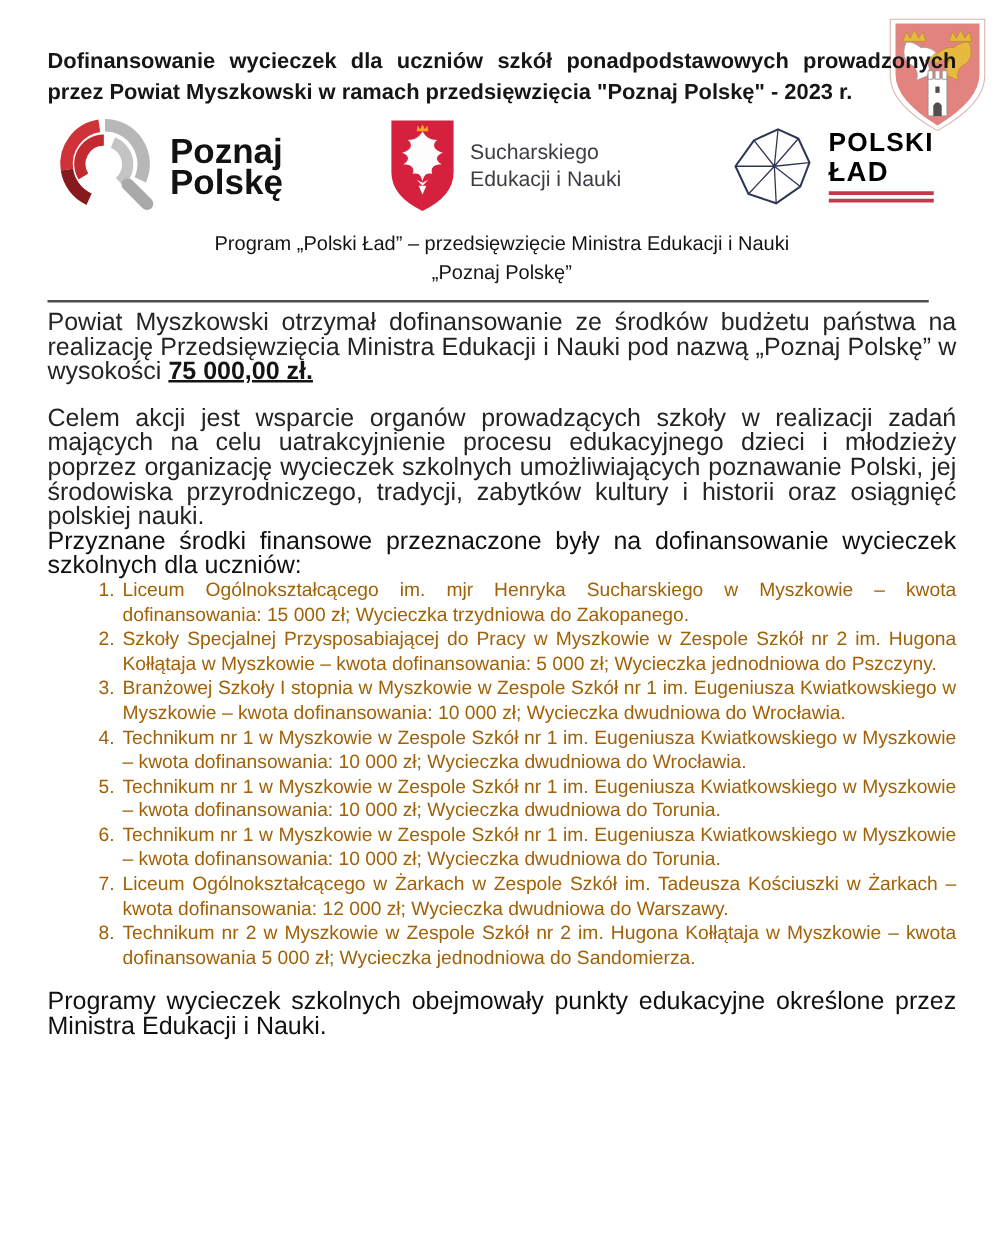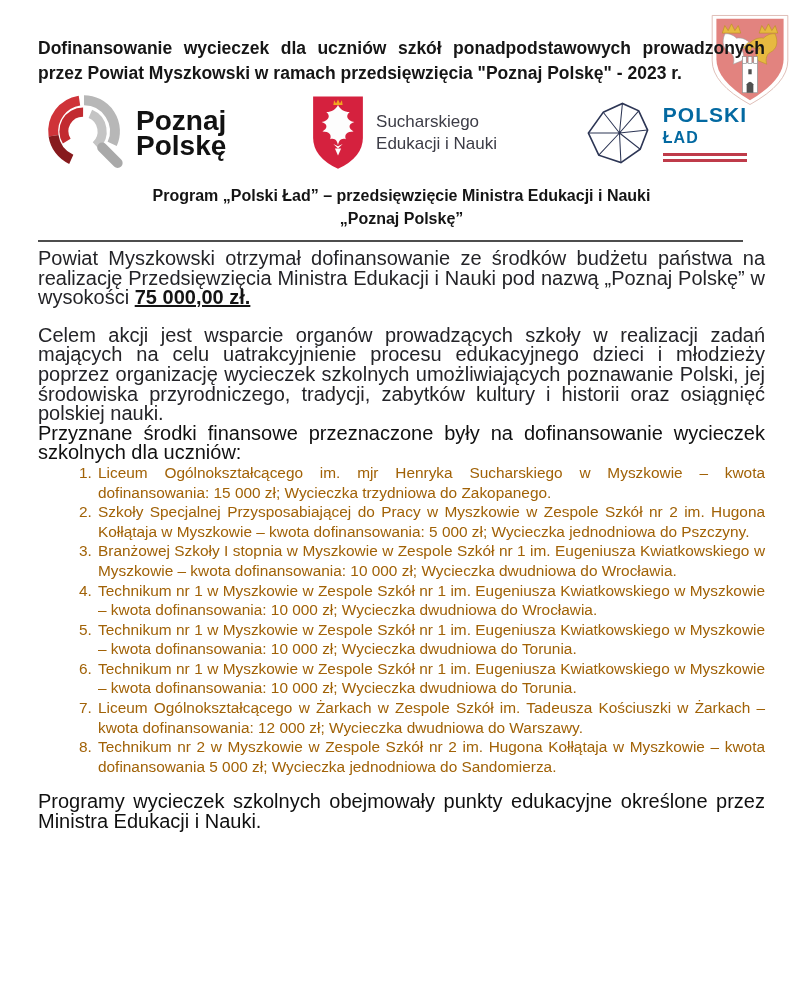--- a/index.html
+++ b/index.html
@@ -23,29 +23,29 @@
     text-align:justify;
   }
   
   .logos-row{
     display:flex;align-items:center;justify-content:space-between;
     height:82px;margin:4px 0 6px 0;padding-right:18px;
   }
   .logo{display:flex;align-items:center;}
   .logo-poznaj .txt{margin-left:6px;font-size:28px;line-height:25px;font-weight:bold;color:#121212;}
   .logo-men .txt{margin-left:10px;font-size:17px;line-height:22px;color:#3c3c46;}
-  .logo-lad .txt{margin-left:8px;color:#0369a1;}
+  .logo-lad .txt{margin-left:8px;color:#000000;}
   .logo-lad .l1{font-size:21px;line-height:22px;font-weight:700;letter-spacing:1px;}
-  .logo-lad .l2{font-size:16px;line-height:23px;font-weight:800;letter-spacing:1px;}
+  .logo-lad .l2{font-size:22px;line-height:23px;font-weight:800;letter-spacing:1px;}
   .pl-lines{width:100%;margin-top:4px;}
   .pl-lines div{height:3px;background:#bf3b4a;margin-top:3px;}
   
   .program-heading{
     margin:10px 0 0 0;text-align:center;
-    font-size:16px;line-height:23px;font-weight:bold;color:#141414;
+    font-size:16px;line-height:23px;font-weight:normal;color:#141414;
   }
   .divider{
     border:none;border-top:2.5px solid #4e4e4e;
     margin:10px 22px 7px 0;
   }
   
   .doc-body p{margin:0;font-size:20px;line-height:19.6px;text-align:justify;}
   .p-gap{margin-top:18px !important;}
   .amount{font-weight:bold;text-decoration:underline;color:#141414;}
   .bold-par{font-weight:normal;color:#101010;}

